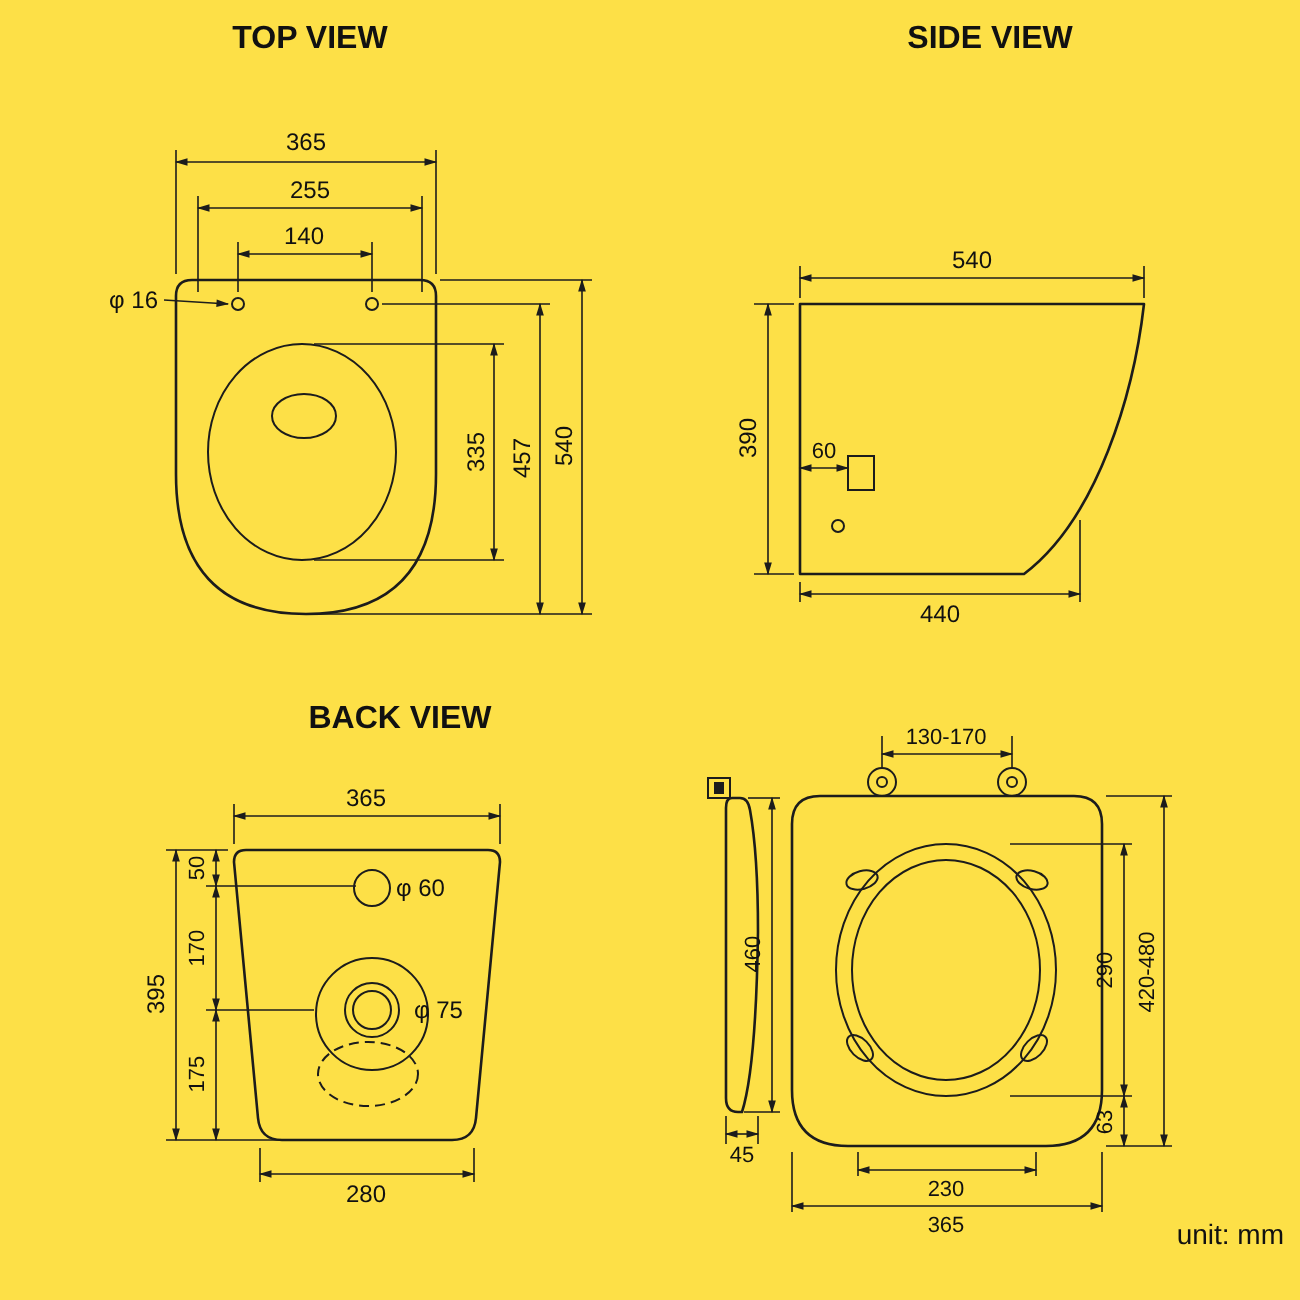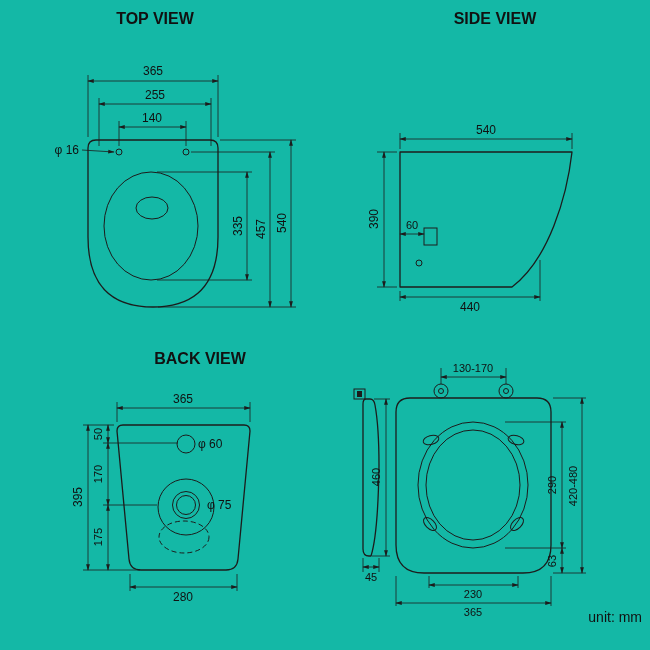--- a/index.html
+++ b/index.html
@@ -1,16 +1,16 @@
 <!DOCTYPE html>
 <html><head>
 <meta charset="utf-8">
 <style>
   html,body{margin:0;padding:0;background:#fff;}
-  .page{width:650px;height:650px;background:#14b8a6;position:relative;overflow:hidden;
+  .page{width:650px;height:650px;background:#fde047;position:relative;overflow:hidden;
         font-family:"Liberation Sans",sans-serif;}
   svg{display:block;}
   .out{fill:none;stroke:#1c1c1c;stroke-width:1.3;stroke-linejoin:round;}
   .thin{fill:none;stroke:#1c1c1c;stroke-width:1;}
   .ext{stroke:#1c1c1c;stroke-width:0.8;}
   .dashed{fill:none;stroke:#1c1c1c;stroke-width:1;stroke-dasharray:5 3;}
   text{fill:#111;font-family:"Liberation Sans",sans-serif;}
   .dimtxt{font-size:12px;}
   .dimtxt-sm{font-size:11px;}
   .title{font-size:16px;font-weight:700;}

